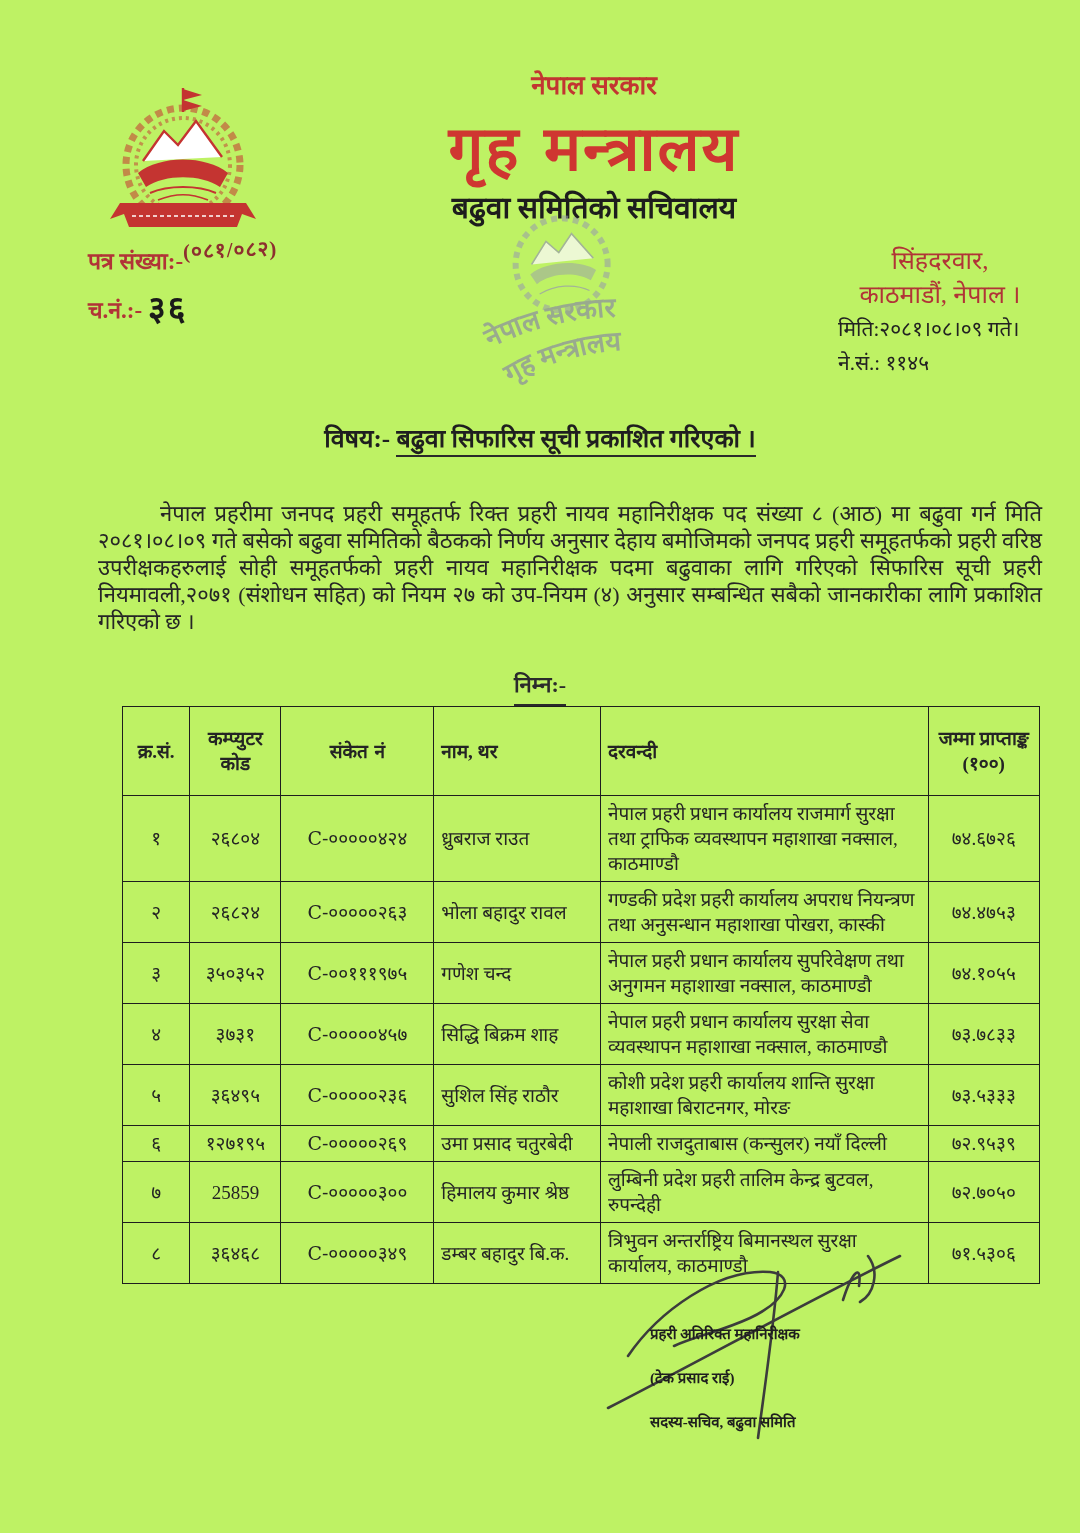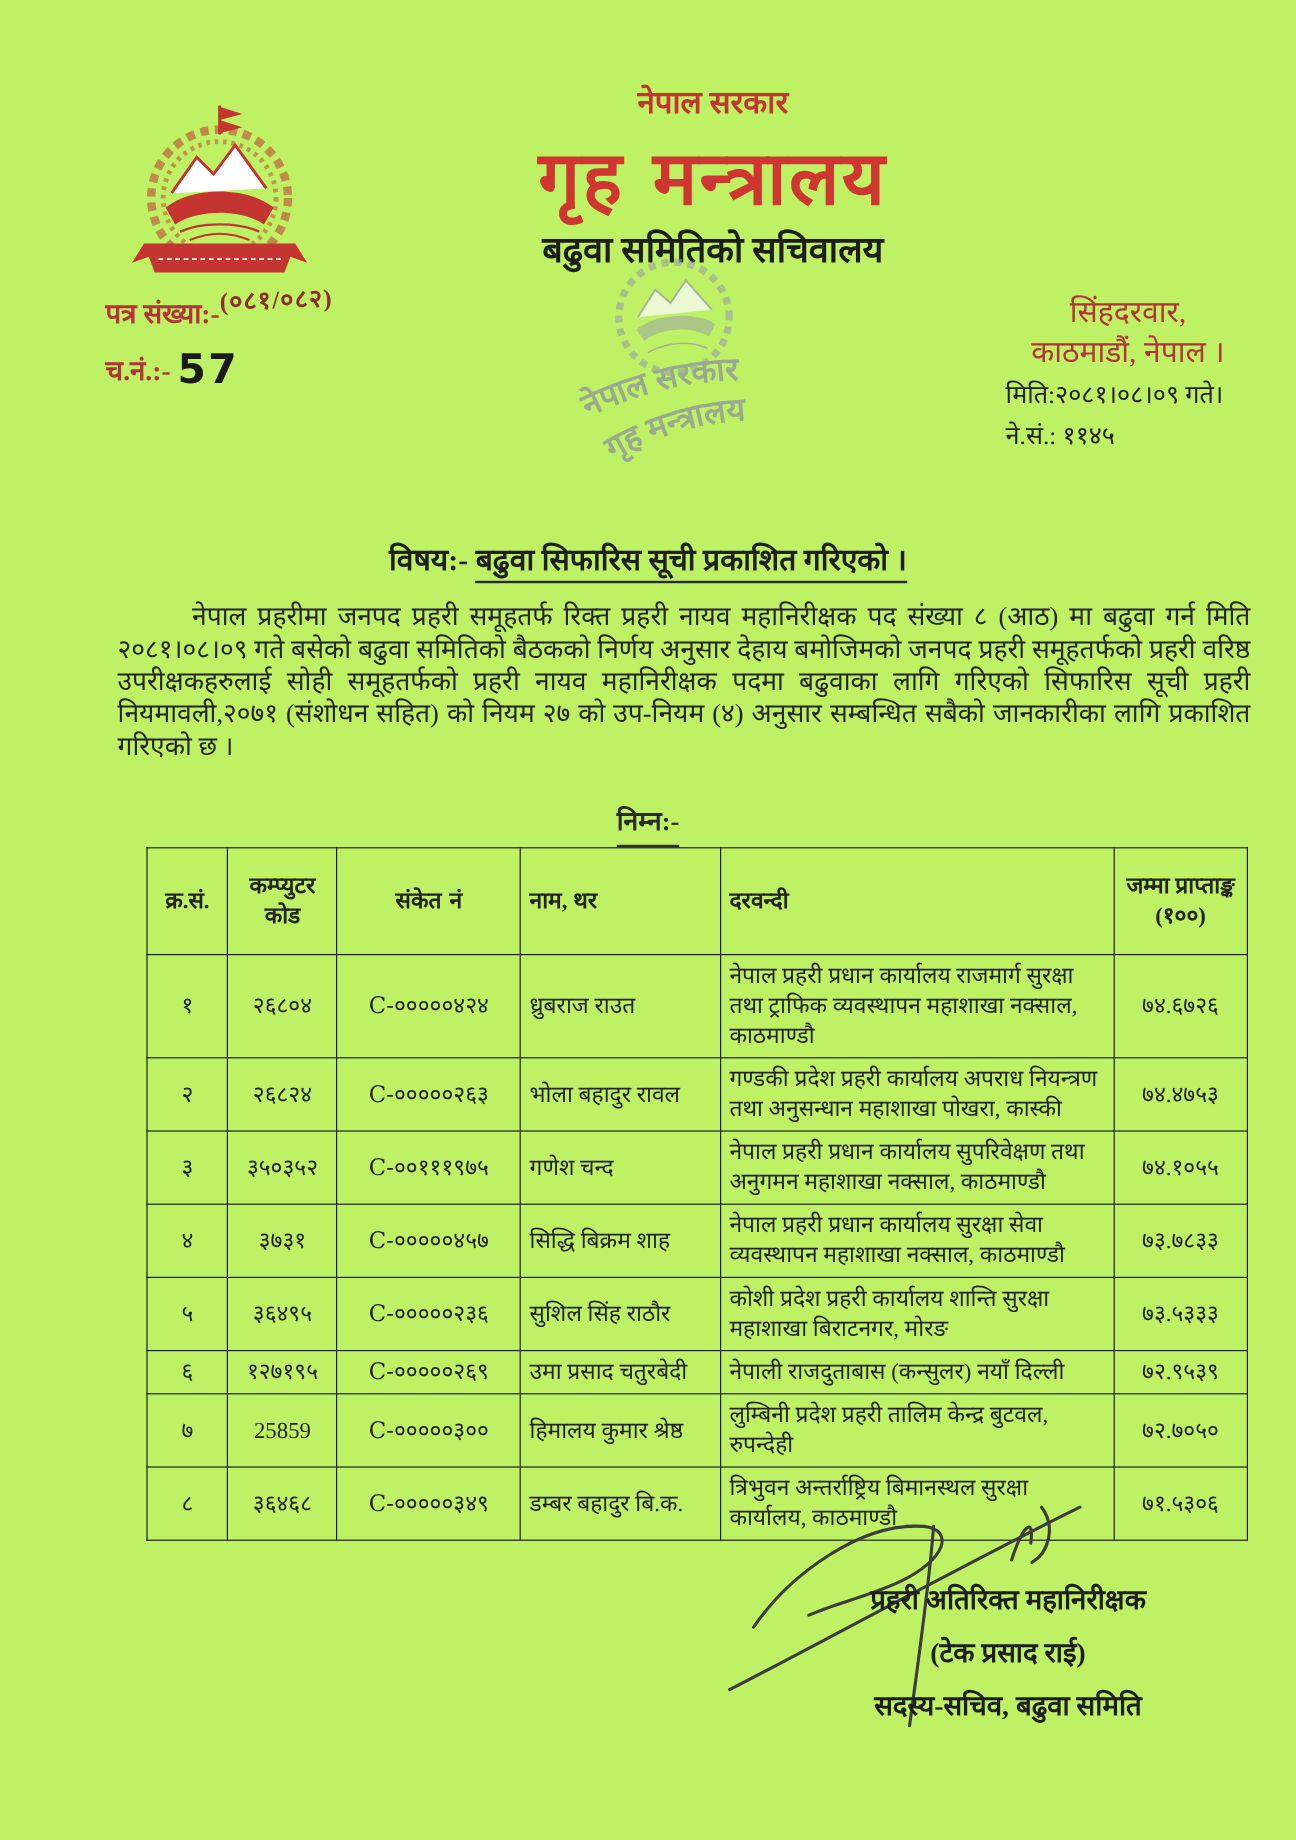--- a/index.html
+++ b/index.html
@@ -25,41 +25,41 @@
   
   .meta-left{position:absolute;left:88px;top:240px;font-size:23px;font-weight:bold;color:#b13437;line-height:44px;}
   .hand-sup{display:inline-block;font-size:21px;color:#8d2f2f;transform:translateY(-12px) rotate(-2deg);
             font-weight:bold;letter-spacing:1px;}
   .hand-big{display:inline-block;font-size:34px;color:#1a1a1a;font-weight:bold;transform:translateY(2px);
             letter-spacing:2px;font-family:"DejaVu Sans",sans-serif;}
   .meta-right{position:absolute;left:820px;top:244px;width:240px;text-align:center;line-height:34px;}
   .meta-right .red{color:#b13437;font-weight:normal;font-size:25px;}
   .meta-right .blk{color:#222;font-size:21px;text-align:left;padding-left:18px;}
   
-  .subject{position:absolute;left:0;right:0;top:448px;text-align:center;font-size:25px;font-weight:bold;color:#1f1f1f;}
+  .subject{position:absolute;left:0;right:0;top:420px;text-align:center;font-size:25px;font-weight:bold;color:#1f1f1f;}
   .subject .u{border-bottom:2px solid #2a2a2a;padding-bottom:3px;}
   
   .body-par{position:absolute;left:98px;top:500px;width:944px;font-size:22px;line-height:27px;
             text-align:justify;text-indent:62px;color:#262626;}
   .nimna{position:absolute;left:0;right:0;top:668px;text-align:center;font-size:22px;font-weight:bold;}
   .nimna span{border-bottom:2px solid #2a2a2a;padding-bottom:7px;}
   
   .tbl-wrap{position:absolute;left:122px;top:706px;width:918px;}
   table{border-collapse:collapse;width:100%;font-size:19px;color:#242424;}
   th,td{border:1.6px solid #1e1e1e;padding:5px 7px;vertical-align:middle;line-height:25px;}
   th{font-weight:bold;text-align:center;height:78px;}
   .col-sn{width:54px;text-align:center;}
   .col-code{width:78px;text-align:center;}
   .col-symbol{width:142px;text-align:center;font-family:"DejaVu Serif",serif;}
   .col-name{width:162px;text-align:left;}
   .col-position{width:338px;text-align:left;}
   .col-score{width:100px;text-align:center;}
   
-  .sig-block{position:absolute;left:650px;top:1312px;width:380px;text-align:center;
-             font-size:23px;font-weight:bold;line-height:44px;color:#1e1e1e;}
+  .sig-block{position:absolute;left:650px;top:1312px;width:380px;text-align:left;
+             font-size:15px;font-weight:bold;line-height:44px;color:#1e1e1e;}
   .sig-name{font-weight:bold;}
   .sig-svg{position:absolute;left:600px;top:1238px;width:330px;height:210px;pointer-events:none;}
 </style>
 </head>
 <body>
 
 <div class="page">
 
   <svg class="emblem" viewBox="0 0 170 150">
     <g stroke="#c43431" fill="none" stroke-width="2">
@@ -104,21 +104,21 @@
       <textPath href="#arc2" startOffset="10">गृह मन्त्रालय</textPath>
     </text>
   </svg>
 
   <div class="meta-left">
     <div>
       <span>पत्र संख्या:-</span><span class="hand-sup">(०८१/०८२)</span>
     </div>
     <div>
       <span>च.नं.:-</span>
-      <span class="hand-big">57</span>
+      <span class="hand-big">३६</span>
     </div>
   </div>
 
   <div class="meta-right">
     <div class="red">सिंहदरवार,</div>
     <div class="red">काठमाडौं, नेपाल ।</div>
     <div class="blk">मिति:२०८१।०८।०९ गते।</div>
     <div class="blk">ने.सं.: ११४५</div>
   </div>
 

